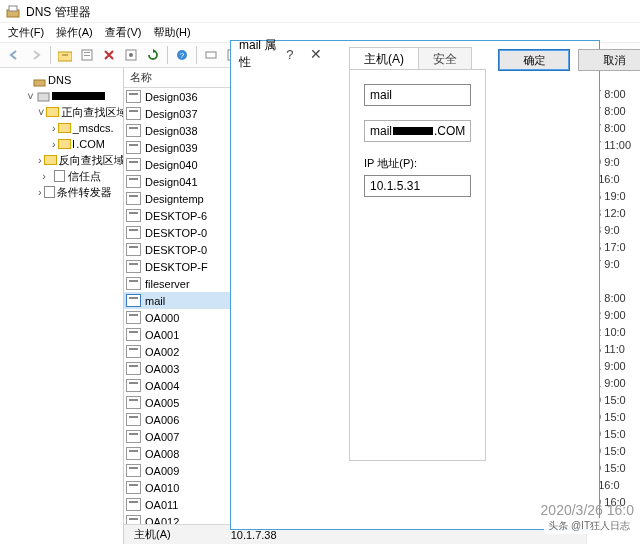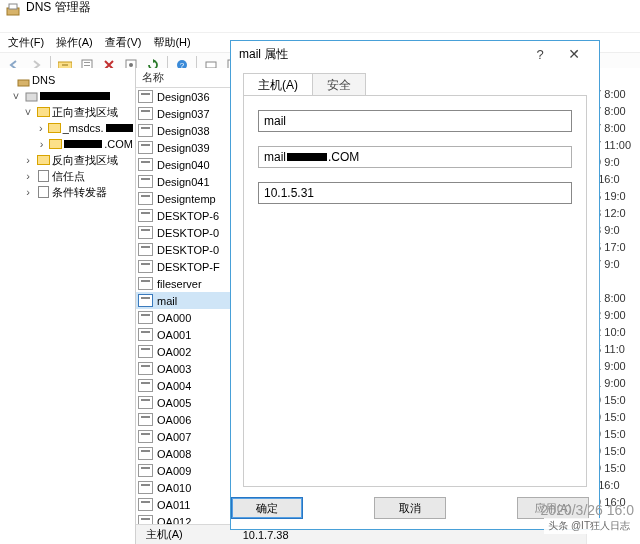--- a/index.html
+++ b/index.html
@@ -1,52 +1,52 @@
 <!DOCTYPE html>
 <html><head>
 <meta charset="utf-8">
 <style>
   * { box-sizing: border-box; font-family: "Microsoft YaHei", "Segoe UI", Arial, sans-serif; }
   body { margin: 0; width: 640px; height: 544px; background: #fafafa; font-size: 11px; color: #000; overflow: hidden; position: relative; }
 
-  .titlebar { height: 22px; display: flex; align-items: flex-end; padding: 16px 6px; background: #fff; }
+  .titlebar { height: 22px; display: flex; align-items: flex-start; padding: 4px 6px; background: #fff; }
   .titlebar .ticon { width: 14px; height: 14px; margin-right: 6px; }
   .titlebar .ttxt { font-size: 12px; }
 
   .menubar { height: 20px; display: flex; align-items: center; padding: 8px 4px; background: #fff; gap: 4px; border-top: 1px solid #f0f0f0; }
   .menubar span { font-size: 11px; padding: 0 4px; }
 
   .toolbar { height: 26px; display: flex; align-items: center; padding: 0 4px; background: #fcfcfc; gap: 2px; border-top: 1px solid #eee; border-bottom: 1px solid #ddd; }
   .tb { width: 20px; height: 20px; display: flex; align-items: center; justify-content: center; }
   .tsep { width: 1px; height: 18px; background: #ccc; margin: 0 2px; }
 
   .body { position: absolute; top: 68px; bottom: 0; left: 0; right: 0; display: flex; }
 
-  .leftpane { width: 136px; background: #fff; border-right: 1px solid #d0d0d0; padding: 4px 0; overflow: hidden; }
+  .leftpane { width: 124px; background: #fff; border-right: 1px solid #d0d0d0; padding: 4px 16px; overflow: hidden; }
   .tree-row { display: flex; align-items: center; height: 16px; padding: 1px 2px; gap: 2px; white-space: nowrap; }
   .tree-row .tw { width: 12px; text-align: center; color: #555; }
   .tree-row .ic { width: 14px; height: 13px; display: inline-flex; align-items: center; justify-content: center; }
   .folder { width: 13px; height: 10px; background: #fce08a; border: 1px solid #d8a400; }
   .fileic { width: 11px; height: 12px; background: #fff; border: 1px solid #888; }
   .redact { height: 8px; background: #000; display: inline-block; }
 
   .midpane { flex: 1; background: #fff; display: flex; flex-direction: column; }
   .midhead { height: 20px; border-bottom: 1px solid #d8d8d8; display: flex; align-items: center; padding: 0 6px; font-size: 11px; color: #333; background: #fff; }
   .list { flex: 1; overflow: hidden; }
   .lrow { display: flex; align-items: center; height: 17px; padding: 0 2px; gap: 4px; }
   .lrow .lic { width: 15px; height: 13px; border: 1px solid #999; background: #fff; position: relative; }
   .lrow .lic::before { content: ""; position: absolute; left: 2px; top: 2px; right: 2px; height: 2px; background: #888; }
   .lrow.sel { background: #cfe5f7; }
   .lrow.sel .lic { border-color: #3a7abd; }
   .midstatus { height: 20px; background: #f3f3f3; border-top: 1px solid #d8d8d8; display: flex; align-items: center; padding: 0 10px; gap: 60px; font-size: 11px; }
 
   .timepane { width: 54px; background: #fff; border-left: 1px solid #e8e8e8; padding-top: 20px; }
   .trow { height: 17px; font-size: 11px; color: #333; padding-left: 2px; white-space: nowrap; }
 
-  .dlg { position: absolute; left: 230px; top: 40px; width: 370px; height: 490px; background: #fff; border: 1px solid #48a0d8; display: flex; flex-direction: column; }
+  .dlg { position: absolute; left: 230px; top: 40px; width: 370px; height: 490px; background: #fff; border: 1px solid #48a0d8; display: flex; }
   .dlg-title { height: 26px; display: flex; align-items: center; padding: 0 8px; font-size: 12px; background: #fff; }
   .dlg-title .spacer { flex: 1; }
   .dlg-title .wbtn { width: 34px; height: 22px; display: flex; align-items: center; justify-content: center; color: #444; font-size: 13px; }
   .dlg-title .wbtn.close { font-size: 14px; }
 
   .dlg-body { flex: 1; padding: 6px 12px 0 12px; position: relative; }
   .tabs { display: flex; height: 22px; }
   .tab { padding: 3px 14px; font-size: 12px; border: 1px solid #ccc; border-bottom: none; background: #fff; margin-right: -1px; }
   .tab.inactive { background: #f4f4f4; color: #444; }
   .tabpage { border: 1px solid #ccc; height: 392px; padding: 14px 14px 6px 14px; }
@@ -374,20 +374,21 @@
     </div>
     <div class="tabpage">
       <input class="fld-input" value="mail" style="">
       <div class="fgap"></div>
       <div class="fld-input ro" style="display:flex;align-items:center;">
         <span>mail</span>
           <span class="redact" style="width:40px;margin:0 1px"></span>
           <span>.COM</span>
       </div>
       <div class="fgap"></div>
+      <div class="fld-label">IP 地址(P):</div>
       <input class="fld-input" value="10.1.5.31" style="">
     </div>
   </div>
   <div class="dlg-btns">
     <div class="btn primary">确定</div>
     <div class="btn">取消</div>
     <div class="btn disabled">应用(A)</div>
   </div>
 </div>
 

